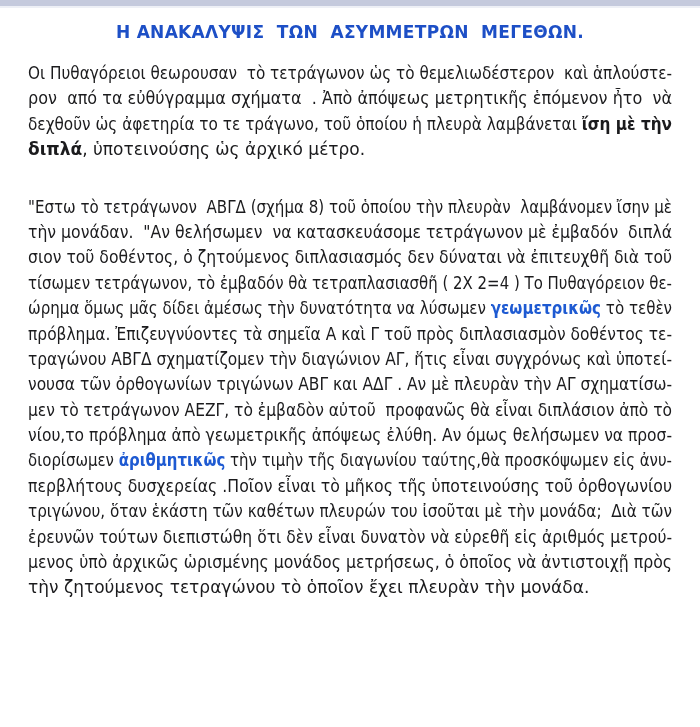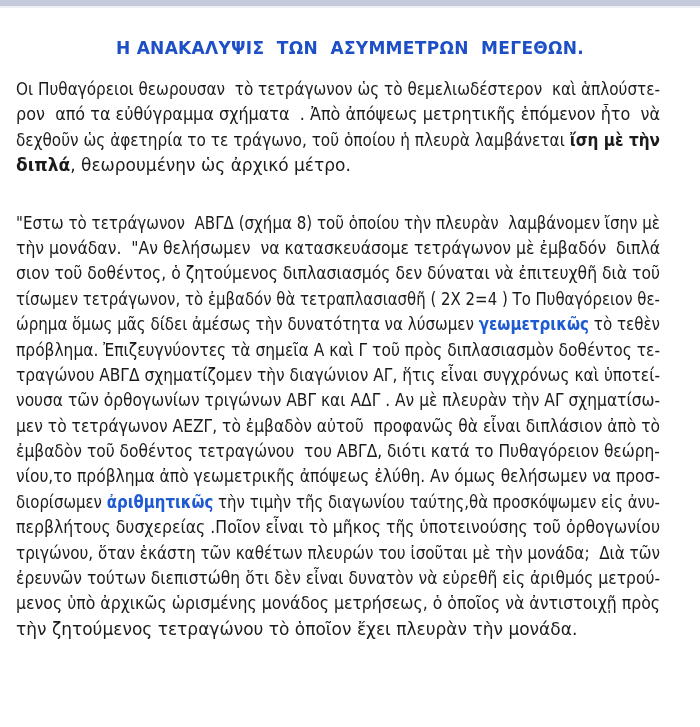--- a/index.html
+++ b/index.html
@@ -16,30 +16,30 @@
     overflow: hidden;
     font-family: "DejaVu Sans", sans-serif;
     color: var(--text-color);
   }
   .top-bar {
     height: 6px;
     background: var(--topbar-color);
     border-bottom: 2px solid #eef0f6;
   }
   .title {
-    margin-top: 30px;
+    margin-top: 14px;
     text-align: center;
     font-weight: 700;
     font-size: 17px;
     letter-spacing: 0.3px;
     color: var(--title-color);
     white-space: pre;
   }
   .doc-body {
-    padding: 0 16px;
+    padding: 0 28px;
   }
   .paragraph { margin-top: 19px; }
   .paragraph + .paragraph { margin-top: 32px; }
   .text-line {
     height: 25.4px;
     line-height: 25.4px;
     font-size: 17px;
     white-space: pre;
     overflow: visible;
   }
@@ -56,33 +56,32 @@
 
 <div class="top-bar"></div>
 
 <div class="title">Η ΑΝΑΚΑΛΥΨΙΣ  ΤΩΝ  ΑΣΥΜΜΕΤΡΩΝ  ΜΕΓΕΘΩΝ.</div>
 
 <div class="doc-body">
     <div class="paragraph">
       <div class="text-line"><span class="line-inner" style="transform: scaleX(0.8976);"><span>Οι Πυθαγόρειοι θεωρουσαν  τὸ τετράγωνον ὡς τὸ θεμελιωδέστερον  καὶ ἁπλούστε-</span></span></div>
       <div class="text-line"><span class="line-inner" style="transform: scaleX(0.9434);"><span>ρον  από τα εὐθύγραμμα σχήματα  . Ἀπὸ ἀπόψεως μετρητικῆς ἑπόμενον ἦτο  νὰ</span></span></div>
       <div class="text-line"><span class="line-inner" style="transform: scaleX(0.9002);"><span>δεχθοῦν ὡς ἀφετηρία το τε τράγωνο, τοῦ ὁποίου ἡ πλευρὰ λαμβάνεται </span><span class="seg-bold">ἴση μὲ τὴν</span></span></div>
-      <div class="text-line"><span class="line-inner"><span class="seg-bold">διπλά</span><span>, θεωρουμένην ὡς ἀρχικό μέτρο.</span></span></div>
+      <div class="text-line"><span class="line-inner"><span class="seg-bold">διπλά</span><span>, ὑποτεινούσης ὡς ἀρχικό μέτρο.</span></span></div>
     </div>
     <div class="paragraph">
       <div class="text-line"><span class="line-inner" style="transform: scaleX(0.8865);"><span>"Εστω τὸ τετράγωνον  ΑΒΓΔ (σχήμα 8) τοῦ ὁποίου τὴν πλευρὰν  λαμβάνομεν ἴσην μὲ</span></span></div>
       <div class="text-line"><span class="line-inner" style="transform: scaleX(0.9219);"><span>τὴν μονάδαν.  "Αν θελήσωμεν  να κατασκευάσομε τετράγωνον μὲ ἐμβαδόν  διπλά</span></span></div>
       <div class="text-line"><span class="line-inner" style="transform: scaleX(0.918);"><span>σιον τοῦ δοθέντος, ὁ ζητούμενος διπλασιασμός δεν δύναται νὰ ἐπιτευχθῆ διὰ τοῦ</span></span></div>
       <div class="text-line"><span class="line-inner" style="transform: scaleX(0.8798);"><span>τίσωμεν τετράγωνον, τὸ ἐμβαδόν θὰ τετραπλασιασθῆ ( 2Χ 2=4 ) Το Πυθαγόρειον θε-</span></span></div>
       <div class="text-line"><span class="line-inner" style="transform: scaleX(0.8876);"><span>ώρημα ὅμως μᾶς δίδει ἀμέσως τὴν δυνατότητα να λύσωμεν </span><span class="seg-accent">γεωμετρικῶς</span><span> τὸ τεθὲν</span></span></div>
       <div class="text-line"><span class="line-inner" style="transform: scaleX(0.9098);"><span>πρόβλημα. Ἐπιζευγνύοντες τὰ σημεῖα Α καὶ Γ τοῦ πρὸς διπλασιασμὸν δοθέντος τε-</span></span></div>
       <div class="text-line"><span class="line-inner" style="transform: scaleX(0.9079);"><span>τραγώνου ΑΒΓΔ σχηματίζομεν τὴν διαγώνιον ΑΓ, ἥτις εἶναι συγχρόνως καὶ ὑποτεί-</span></span></div>
       <div class="text-line"><span class="line-inner" style="transform: scaleX(0.9103);"><span>νουσα τῶν ὀρθογωνίων τριγώνων ΑΒΓ και ΑΔΓ . Αν μὲ πλευρὰν τὴν ΑΓ σχηματίσω-</span></span></div>
       <div class="text-line"><span class="line-inner" style="transform: scaleX(0.9119);"><span>μεν τὸ τετράγωνον ΑΕΖΓ, τὸ ἐμβαδὸν αὐτοῦ  προφανῶς θὰ εἶναι διπλάσιον ἀπὸ τὸ</span></span></div>
-      <div class="text-line"><span class="line-inner" style="transform: scaleX(0.9116);"><span>ἐμβαδὸν τοῦ δοθέντος τετραγώνου  του ΑΒΓΔ, διότι κατά το Πυθαγόρειον θεώρη-</span></span></div>
       <div class="text-line"><span class="line-inner" style="transform: scaleX(0.9119);"><span>νίου,το πρόβλημα ἀπὸ γεωμετρικῆς ἀπόψεως ἐλύθη. Αν όμως θελήσωμεν να προσ-</span></span></div>
       <div class="text-line"><span class="line-inner" style="transform: scaleX(0.8803);"><span>διορίσωμεν </span><span class="seg-accent">ἀριθμητικῶς</span><span> τὴν τιμὴν τῆς διαγωνίου ταύτης,θὰ προσκόψωμεν εἰς ἀνυ-</span></span></div>
       <div class="text-line"><span class="line-inner" style="transform: scaleX(0.9249);"><span>περβλήτους δυσχερείας .Ποῖον εἶναι τὸ μῆκος τῆς ὑποτεινούσης τοῦ ὀρθογωνίου</span></span></div>
       <div class="text-line"><span class="line-inner" style="transform: scaleX(0.8953);"><span>τριγώνου, ὅταν ἑκάστη τῶν καθέτων πλευρών του ἰσοῦται μὲ τὴν μονάδα;  Διὰ τῶν</span></span></div>
       <div class="text-line"><span class="line-inner" style="transform: scaleX(0.9143);"><span>ἐρευνῶν τούτων διεπιστώθη ὅτι δὲν εἶναι δυνατὸν νὰ εὑρεθῆ εἰς ἀριθμός μετρού-</span></span></div>
       <div class="text-line"><span class="line-inner" style="transform: scaleX(0.925);"><span>μενος ὑπὸ ἀρχικῶς ὡρισμένης μονάδος μετρήσεως, ὁ ὁποῖος νὰ ἀντιστοιχῇ πρὸς</span></span></div>
       <div class="text-line"><span class="line-inner"><span>τὴν ζητούμενος τετραγώνου τὸ ὁποῖον ἔχει πλευρὰν τὴν μονάδα.</span></span></div>
     </div>
   </div>
 

